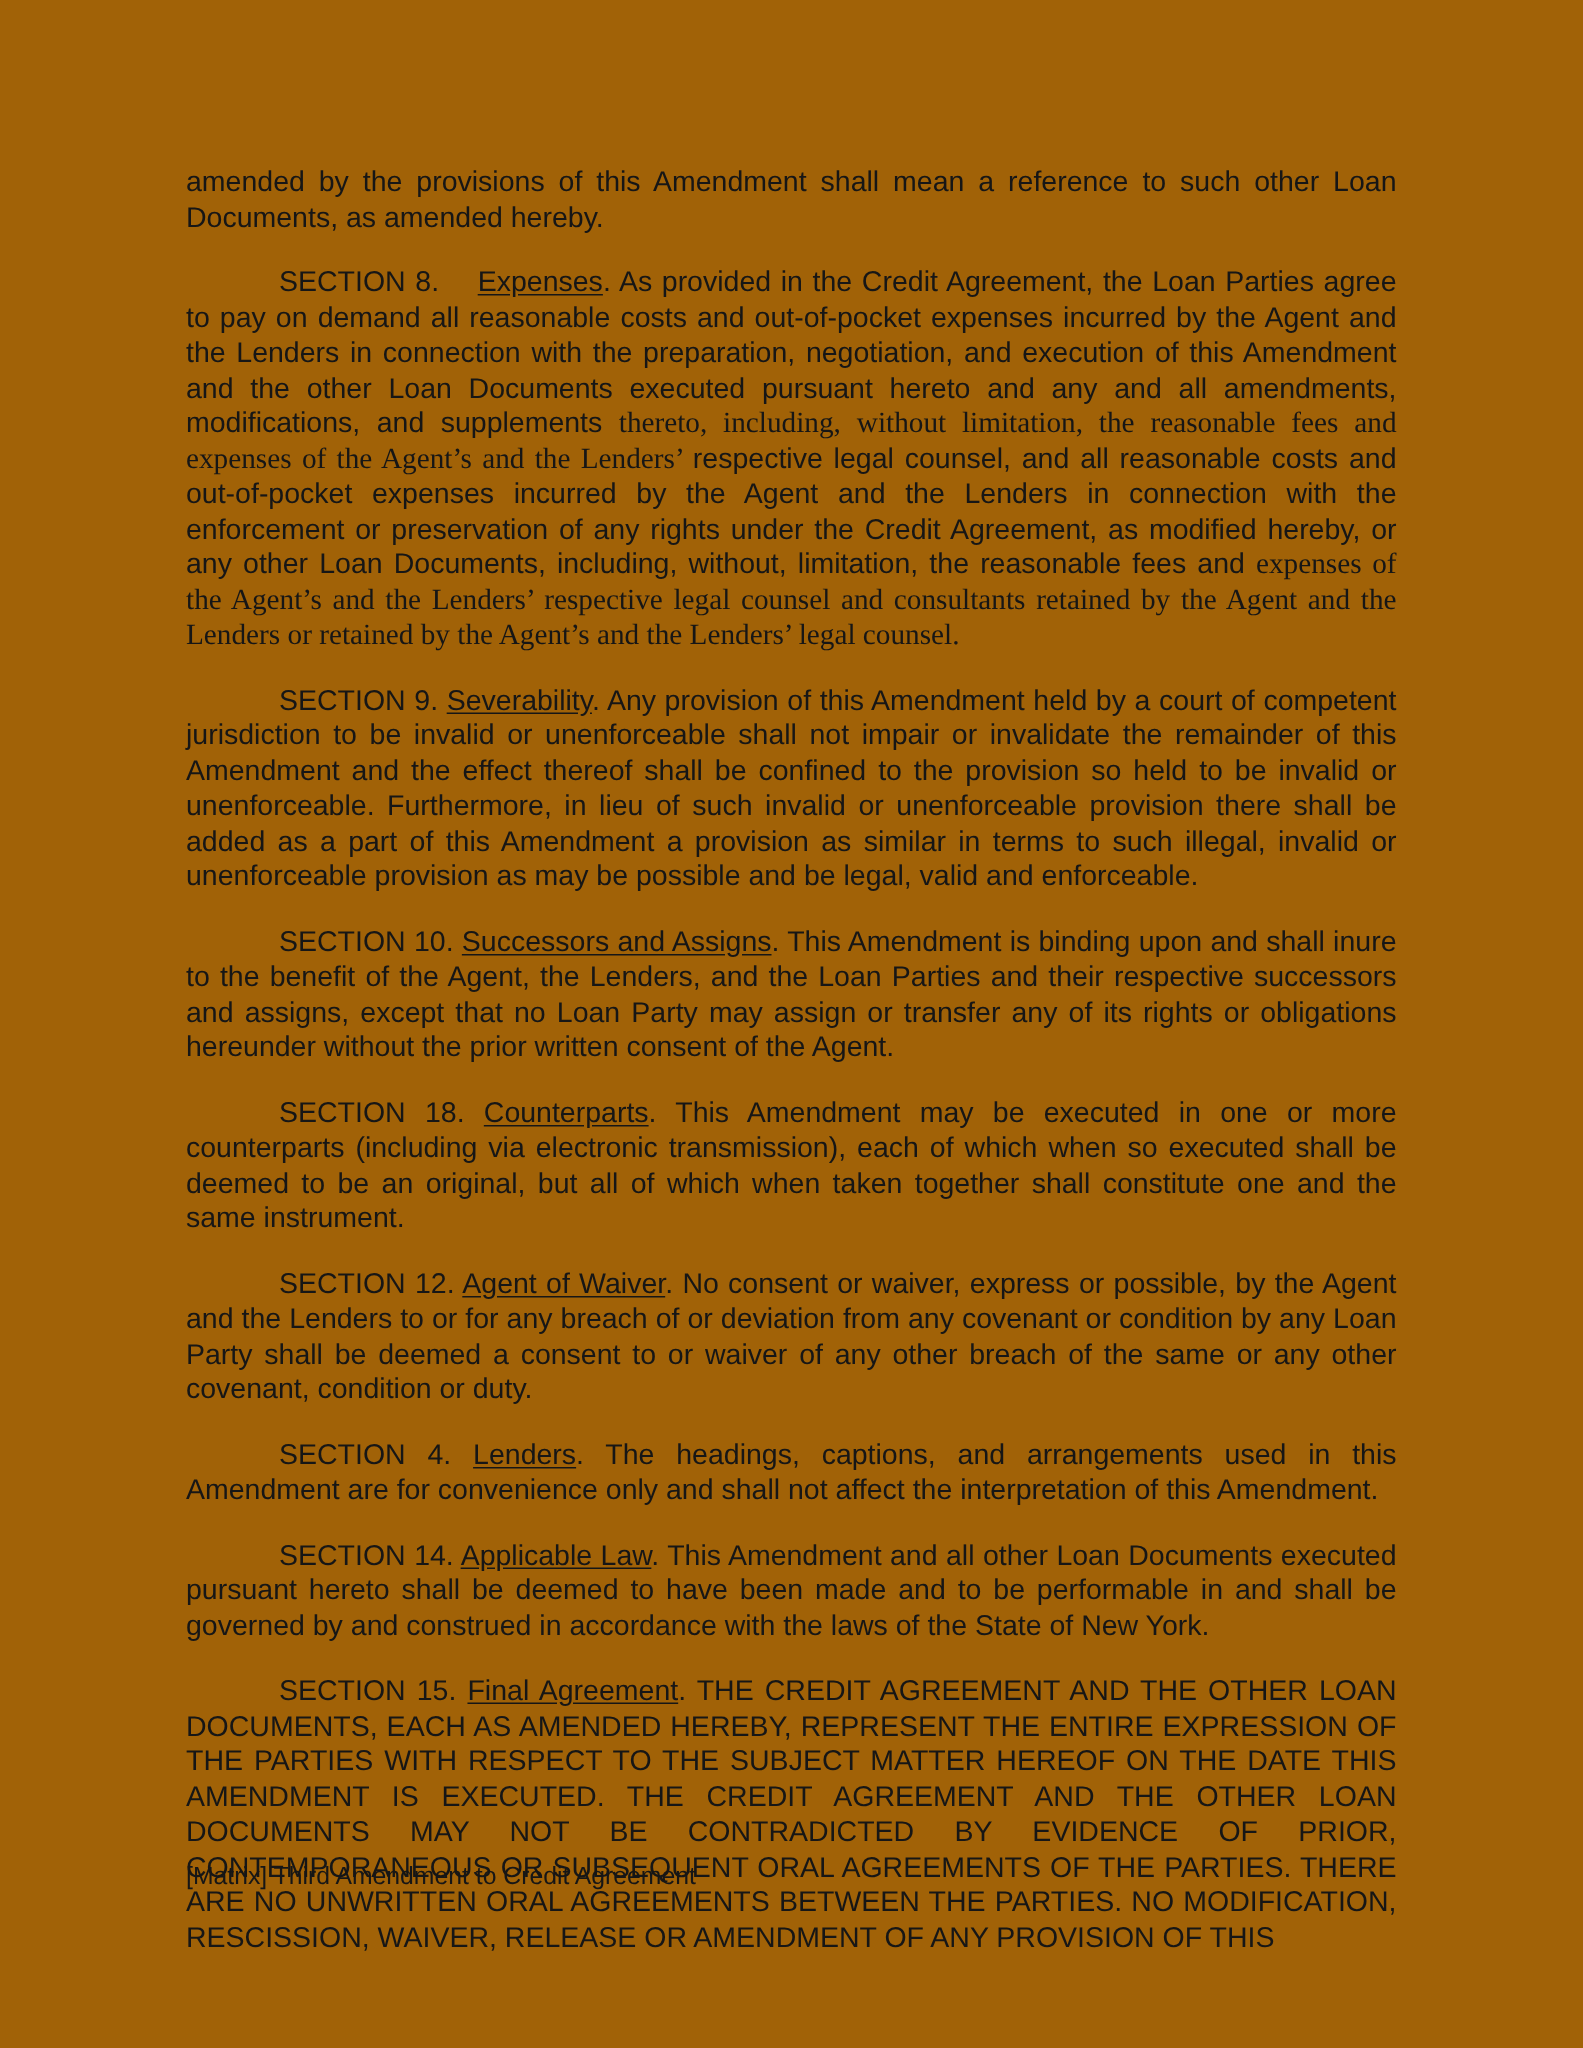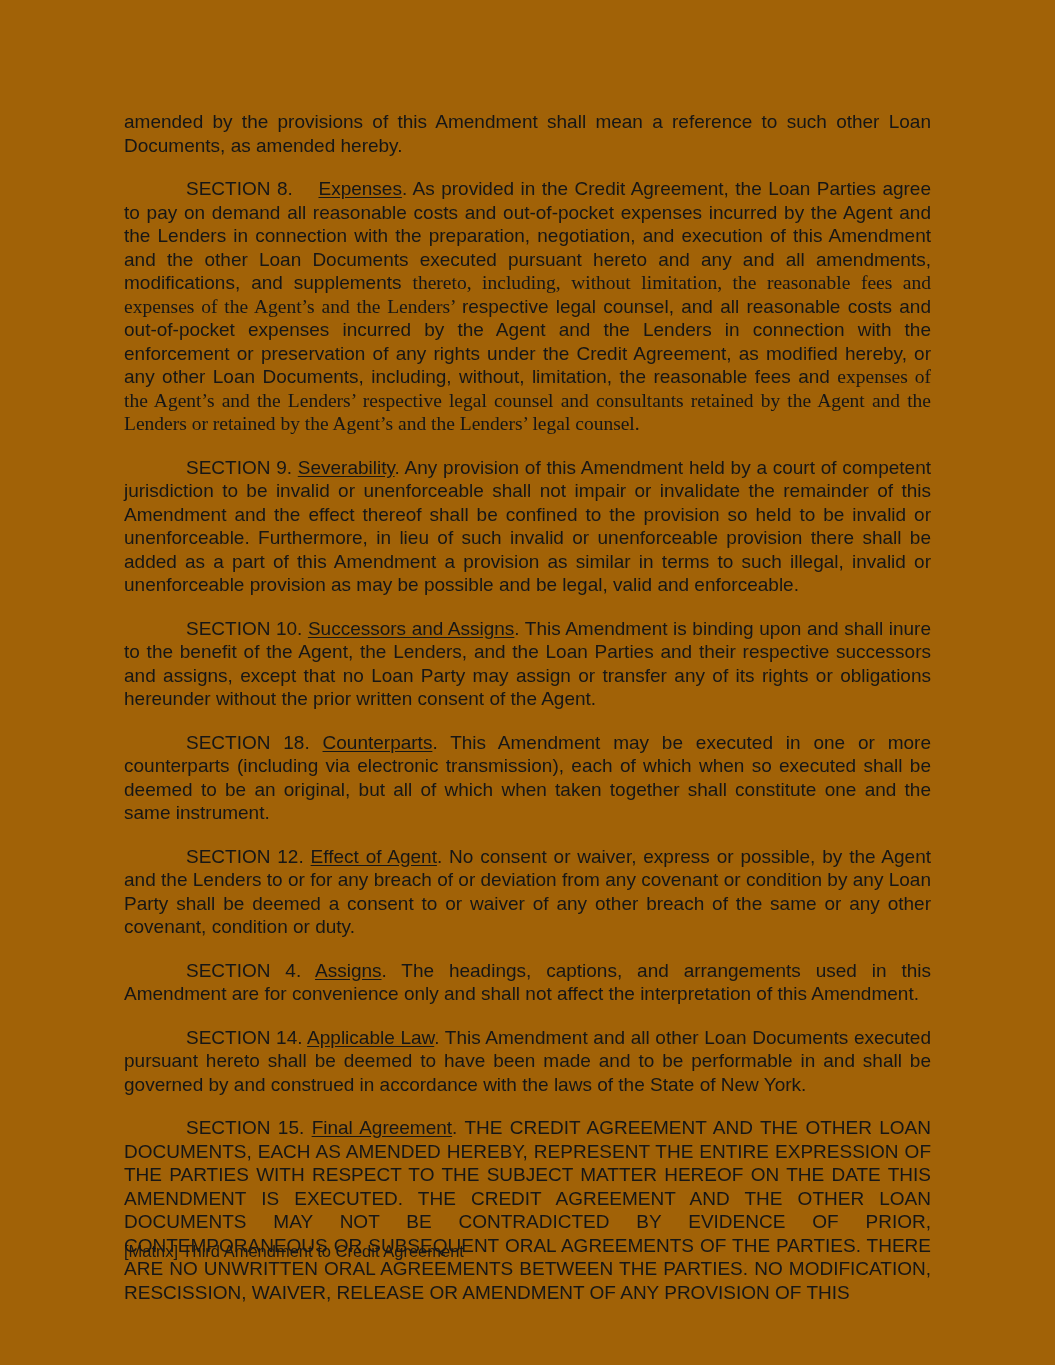--- a/index.html
+++ b/index.html
@@ -61,22 +61,22 @@
 </head>
 <body>
 
 <div class="page">
   <div class="content" id="doc-body">
       <p class="para"><span>amended by the provisions of this Amendment shall mean a reference to such other Loan Documents, as amended hereby.</span></p>
       <p class="para indent"><span>SECTION 8.&nbsp;&nbsp;&nbsp; </span><span class="seg-heading">Expenses</span><span>. As provided in the Credit Agreement, the Loan Parties agree to pay on demand all reasonable costs and out-of-pocket expenses incurred by the Agent and the Lenders in connection with the preparation, negotiation, and execution of this Amendment and the other Loan Documents executed pursuant hereto and any and all amendments, modifications, and supplements </span><span class="seg-serif">thereto, including, without limitation, the reasonable fees and expenses of the Agent’s and the Lenders’ </span><span>respective legal counsel, and all reasonable costs and out-of-pocket expenses incurred by the Agent and the Lenders in connection with the enforcement or preservation of any rights under the Credit Agreement, as modified hereby, or any other Loan Documents, including, without, limitation, the reasonable fees and </span><span class="seg-serif">expenses of the Agent’s and the Lenders’ respective legal counsel and consultants retained by the Agent and the Lenders or retained by the Agent’s and the Lenders’ legal counsel.</span></p>
       <p class="para indent"><span>SECTION 9. </span><span class="seg-heading">Severability</span><span>. Any provision of this Amendment held by a court of competent jurisdiction to be invalid or unenforceable shall not impair or invalidate the remainder of this Amendment and the effect thereof shall be confined to the provision so held to be invalid or unenforceable. Furthermore, in lieu of such invalid or unenforceable provision there shall be added as a part of this Amendment a provision as similar in terms to such illegal, invalid or unenforceable provision as may be possible and be legal, valid and enforceable.</span></p>
       <p class="para indent"><span>SECTION 10. </span><span class="seg-heading">Successors and Assigns</span><span>. This Amendment is binding upon and shall inure to the benefit of the Agent, the Lenders, and the Loan Parties and their respective successors and assigns, except that no Loan Party may assign or transfer any of its rights or obligations hereunder without the prior written consent of the Agent.</span></p>
       <p class="para indent"><span>SECTION 18. </span><span class="seg-heading">Counterparts</span><span>. This Amendment may be executed in one or more counterparts (including via electronic transmission), each of which when so executed shall be deemed to be an original, but all of which when taken together shall constitute one and the same instrument.</span></p>
-      <p class="para indent"><span>SECTION 12. </span><span class="seg-heading">Effect of Agent</span><span>. No consent or waiver, express or possible, by the Agent and the Lenders to or for any breach of or deviation from any covenant or condition by any Loan Party shall be deemed a consent to or waiver of any other breach of the same or any other covenant, condition or duty.</span></p>
-      <p class="para indent"><span>SECTION 4. </span><span class="seg-heading">Assigns</span><span>. The headings, captions, and arrangements used in this Amendment are for convenience only and shall not affect the interpretation of this Amendment.</span></p>
+      <p class="para indent"><span>SECTION 12. </span><span class="seg-heading">Agent of Waiver</span><span>. No consent or waiver, express or possible, by the Agent and the Lenders to or for any breach of or deviation from any covenant or condition by any Loan Party shall be deemed a consent to or waiver of any other breach of the same or any other covenant, condition or duty.</span></p>
+      <p class="para indent"><span>SECTION 4. </span><span class="seg-heading">Lenders</span><span>. The headings, captions, and arrangements used in this Amendment are for convenience only and shall not affect the interpretation of this Amendment.</span></p>
       <p class="para indent"><span>SECTION 14. </span><span class="seg-heading">Applicable Law</span><span>. This Amendment and all other Loan Documents executed pursuant hereto shall be deemed to have been made and to be performable in and shall be governed by and construed in accordance with the laws of the State of New York.</span></p>
       <p class="para indent"><span>SECTION 15. </span><span class="seg-heading">Final Agreement</span><span>. THE CREDIT AGREEMENT AND THE OTHER LOAN DOCUMENTS, EACH AS AMENDED HEREBY, REPRESENT THE ENTIRE EXPRESSION OF THE PARTIES WITH RESPECT TO THE SUBJECT MATTER HEREOF ON THE DATE THIS AMENDMENT IS EXECUTED. THE CREDIT AGREEMENT AND THE OTHER LOAN DOCUMENTS MAY NOT BE CONTRADICTED BY EVIDENCE OF PRIOR, CONTEMPORANEOUS OR SUBSEQUENT ORAL AGREEMENTS OF THE PARTIES. THERE ARE NO UNWRITTEN ORAL AGREEMENTS BETWEEN THE PARTIES. NO MODIFICATION, RESCISSION, WAIVER, RELEASE OR AMENDMENT OF ANY PROVISION OF THIS</span></p>
     </div>
 
   <div class="footer">
     <div>[Matrix] Third Amendment to Credit Agreement</div>
   </div>
 </div>
 
 </body></html>

